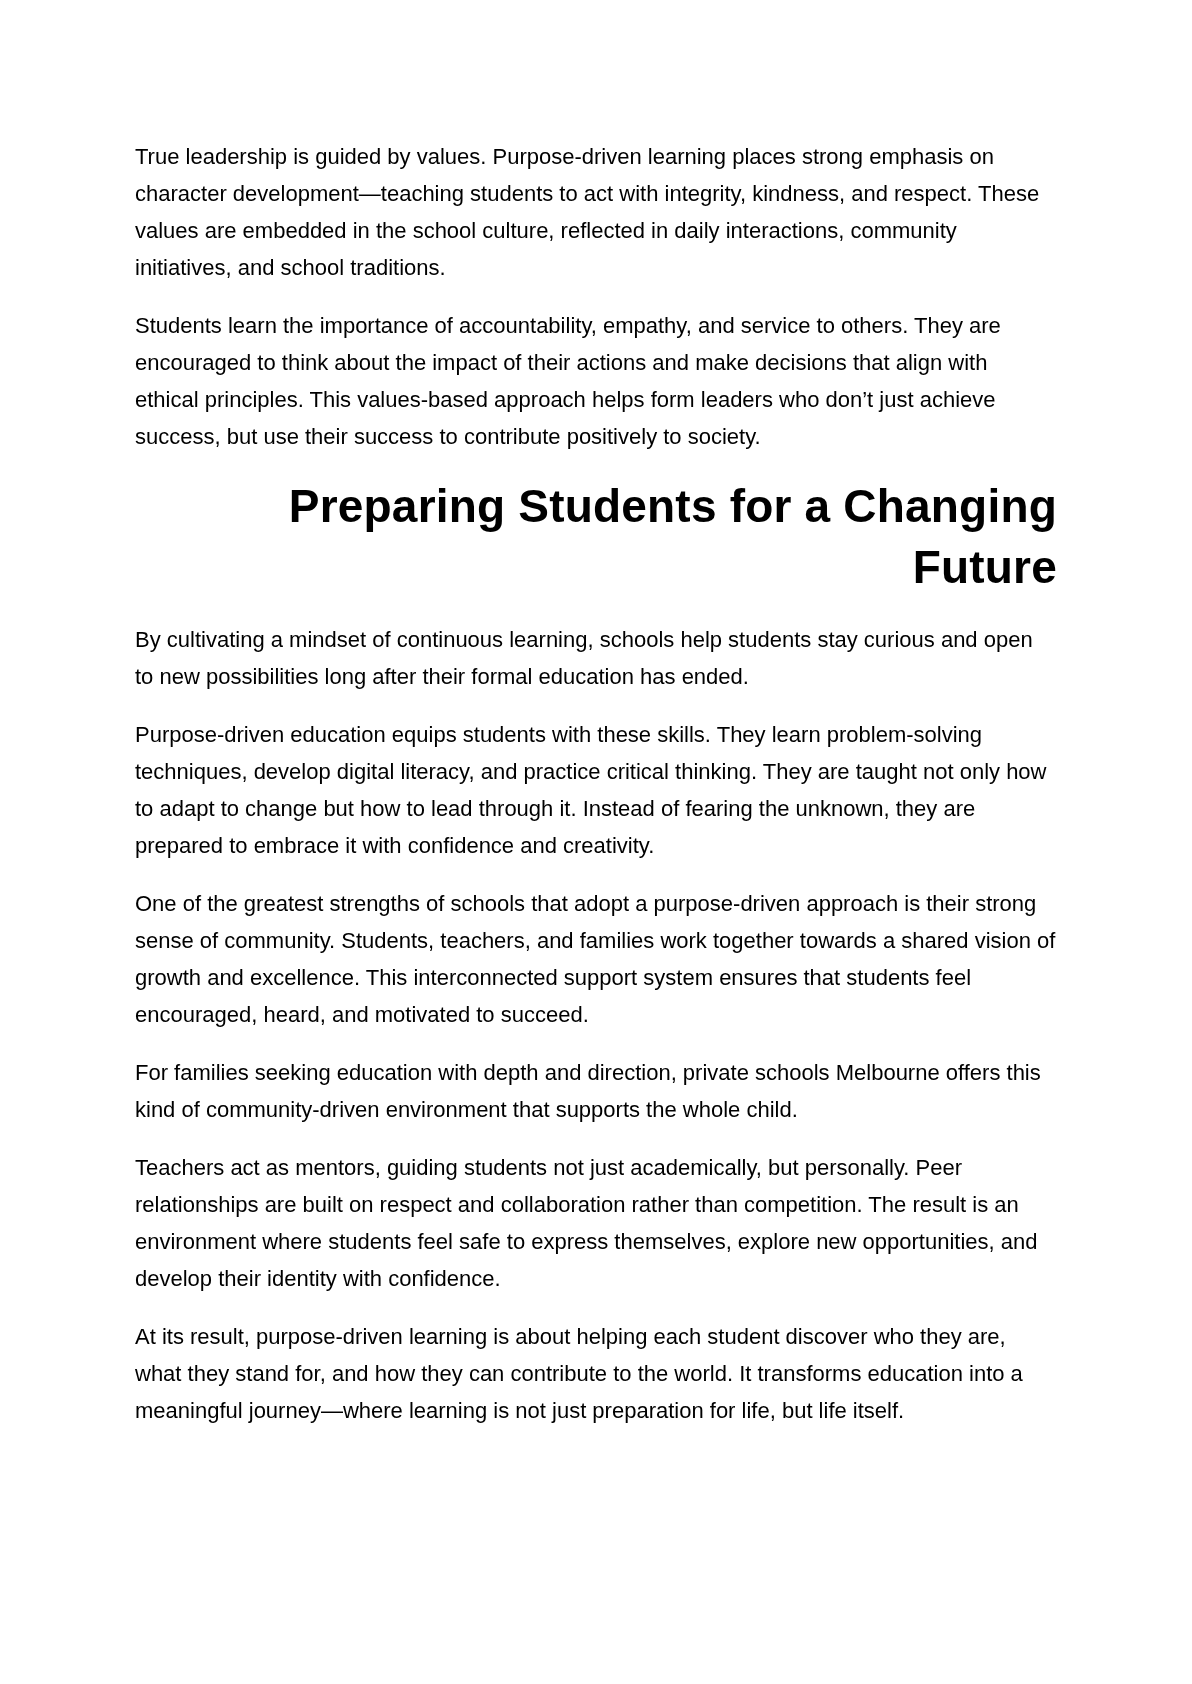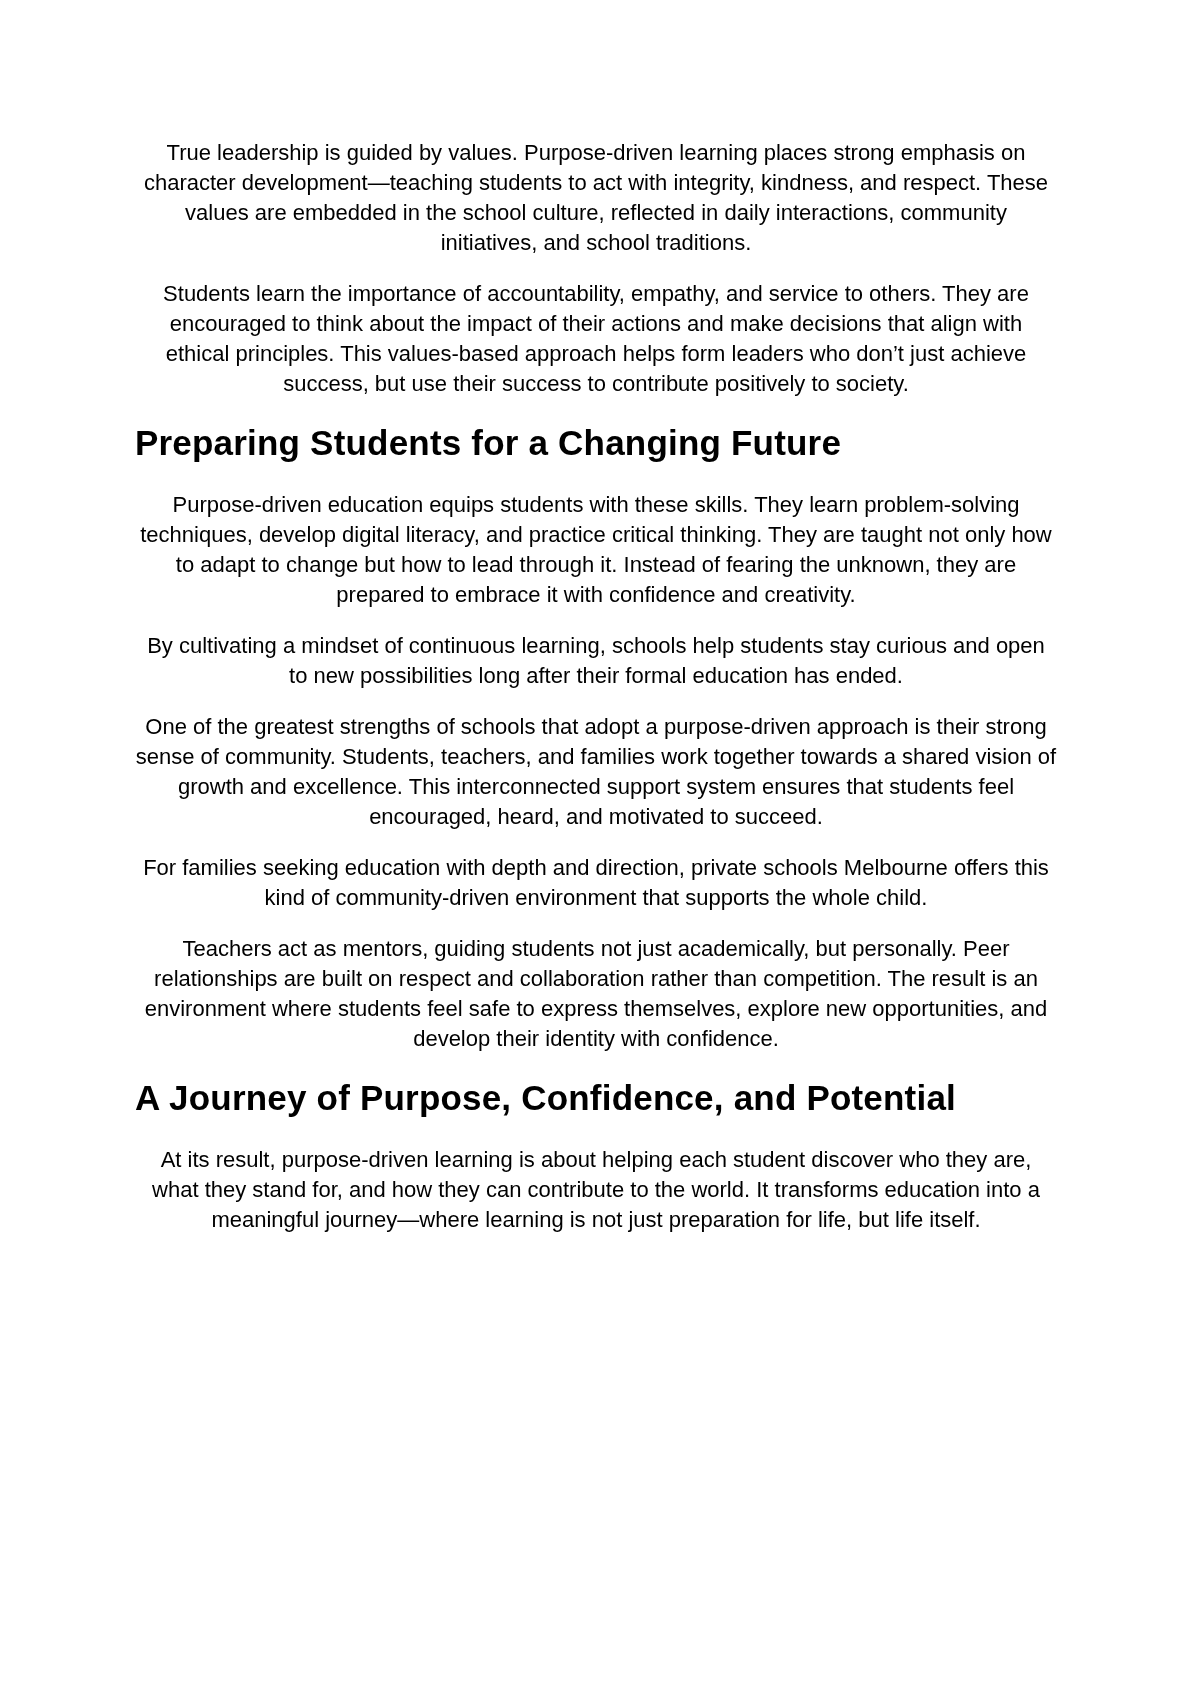--- a/index.html
+++ b/index.html
@@ -12,43 +12,42 @@
   }
   .page {
     width: 1192px;
     height: 1684px;
     background: #ffffff;
     padding: 138px 135px 0 135px;
     overflow: hidden;
   }
   .doc p {
     font-size: 22px;
-    line-height: 30px;
+    line-height: 37px;
     margin: 0 0 21px 0;
     color: #000000;
-    text-align: center;
   }
   .doc h1 {
-    font-size: 35px;
+    font-size: 46px;
     line-height: 1.32;
     font-weight: 700;
     margin: 20px 0 24px 0;
     color: #000000;
     letter-spacing: 0.2px;
+    text-align: right;
   }
 </style>
 </head>
 <body>
 
 <div class="page">
   <div class="doc">
     <p>True leadership is guided by values. Purpose-driven learning places strong emphasis on character development—teaching students to act with integrity, kindness, and respect. These values are embedded in the school culture, reflected in daily interactions, community initiatives, and school traditions.</p>
     <p>Students learn the importance of accountability, empathy, and service to others. They are encouraged to think about the impact of their actions and make decisions that align with ethical principles. This values-based approach helps form leaders who don’t just achieve success, but use their success to contribute positively to society.</p>
     <h1>Preparing Students for a Changing Future</h1>
+    <p>By cultivating a mindset of continuous learning, schools help students stay curious and open to new possibilities long after their formal education has ended.</p>
     <p>Purpose-driven education equips students with these skills. They learn problem-solving techniques, develop digital literacy, and practice critical thinking. They are taught not only how to adapt to change but how to lead through it. Instead of fearing the unknown, they are prepared to embrace it with confidence and creativity.</p>
-    <p>By cultivating a mindset of continuous learning, schools help students stay curious and open to new possibilities long after their formal education has ended.</p>
     <p>One of the greatest strengths of schools that adopt a purpose-driven approach is their strong sense of community. Students, teachers, and families work together towards a shared vision of growth and excellence. This interconnected support system ensures that students feel encouraged, heard, and motivated to succeed.</p>
     <p>For families seeking education with depth and direction, private schools Melbourne offers this kind of community-driven environment that supports the whole child.</p>
     <p>Teachers act as mentors, guiding students not just academically, but personally. Peer relationships are built on respect and collaboration rather than competition. The result is an environment where students feel safe to express themselves, explore new opportunities, and develop their identity with confidence.</p>
-    <h1>A Journey of Purpose, Confidence, and Potential</h1>
     <p>At its result, purpose-driven learning is about helping each student discover who they are, what they stand for, and how they can contribute to the world. It transforms education into a meaningful journey—where learning is not just preparation for life, but life itself.</p>
   </div>
 </div>
 
 </body></html>

